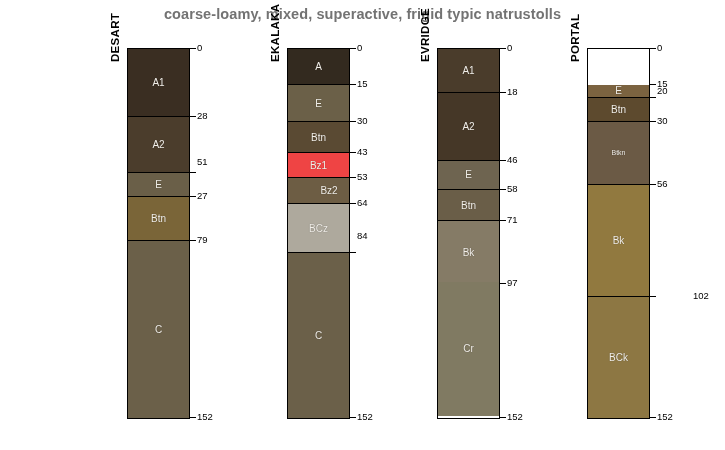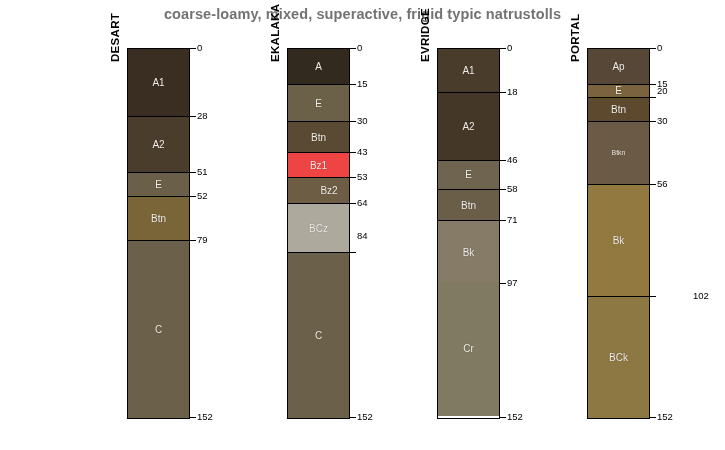--- a/index.html
+++ b/index.html
@@ -77,23 +77,23 @@
           </div>
           <div class="horizon" style="top: 191.783px; height: 177.217px; background: rgb(107, 96, 73); border-bottom: none;">
             <span class="hz-label">C</span>
           </div>
         </div>
         <div class="tick" style="left: 189px; top: 48px; width: 7px;"></div>
         <div class="ticklabel" style="left: 197px; top: 42px;">0</div>
         <div class="tick" style="left: 189px; top: 116px; width: 7px;"></div>
         <div class="ticklabel" style="left: 197px; top: 109.974px;">28</div>
         <div class="tick" style="left: 189px; top: 172px; width: 7px;"></div>
-        <div class="ticklabel" style="left: 197px; top: 166px;">51</div>
+        <div class="ticklabel" style="left: 197px; top: 156px;">51</div>
         <div class="tick" style="left: 189px; top: 196px; width: 7px;"></div>
-        <div class="ticklabel" style="left: 197px; top: 190.086px;">52</div>
+        <div class="ticklabel" style="left: 197px; top: 190.086px;">27</div>
         <div class="tick" style="left: 189px; top: 240px; width: 7px;"></div>
         <div class="ticklabel" style="left: 197px; top: 233.783px;">79</div>
         <div class="tick" style="left: 189px; top: 417px; width: 7px;"></div>
         <div class="ticklabel" style="left: 197px; top: 411px;">152</div>
       </div>
       <div class="profile" style="left: 0px;">
         <div class="sitename" style="left: 281px; top: 50px;">EKALAKA</div>
         <div class="column" style="left: 287px; top: 48px; width: 61px; height: 369px;">
           <div class="horizon" style="top: 0px; height: 36.4145px; background: rgb(51, 42, 31);">
             <span class="hz-label">A</span>
@@ -167,23 +167,20 @@
         <div class="tick" style="left: 499px; top: 220px; width: 7px;"></div>
         <div class="ticklabel" style="left: 507px; top: 214.362px;">71</div>
         <div class="tick" style="left: 499px; top: 283px; width: 7px;"></div>
         <div class="ticklabel" style="left: 507px; top: 277.48px;">97</div>
         <div class="tick" style="left: 499px; top: 417px; width: 7px;"></div>
         <div class="ticklabel" style="left: 507px; top: 411px;">152</div>
       </div>
       <div class="profile" style="left: 0px;">
         <div class="sitename" style="left: 581px; top: 50px;">PORTAL</div>
         <div class="column" style="left: 587px; top: 48px; width: 61px; height: 369px;">
-          <div class="horizon" style="top: 0px; height: 36.4145px; background: rgb(86, 71, 55);">
-            <span class="hz-label">Ap</span>
-          </div>
           <div class="horizon" style="top: 36.4145px; height: 12.1382px; background: rgb(123, 99, 64);">
             <span class="hz-label">E</span>
           </div>
           <div class="horizon" style="top: 48.5526px; height: 24.2763px; background: rgb(93, 74, 46);">
             <span class="hz-label">Btn</span>
           </div>
           <div class="horizon" style="top: 72.8289px; height: 63.1184px; background: rgb(107, 90, 69);">
             <span class="hz-label small">Btkn</span>
           </div>
           <div class="horizon" style="top: 135.947px; height: 111.671px; background: rgb(145, 121, 63);">

